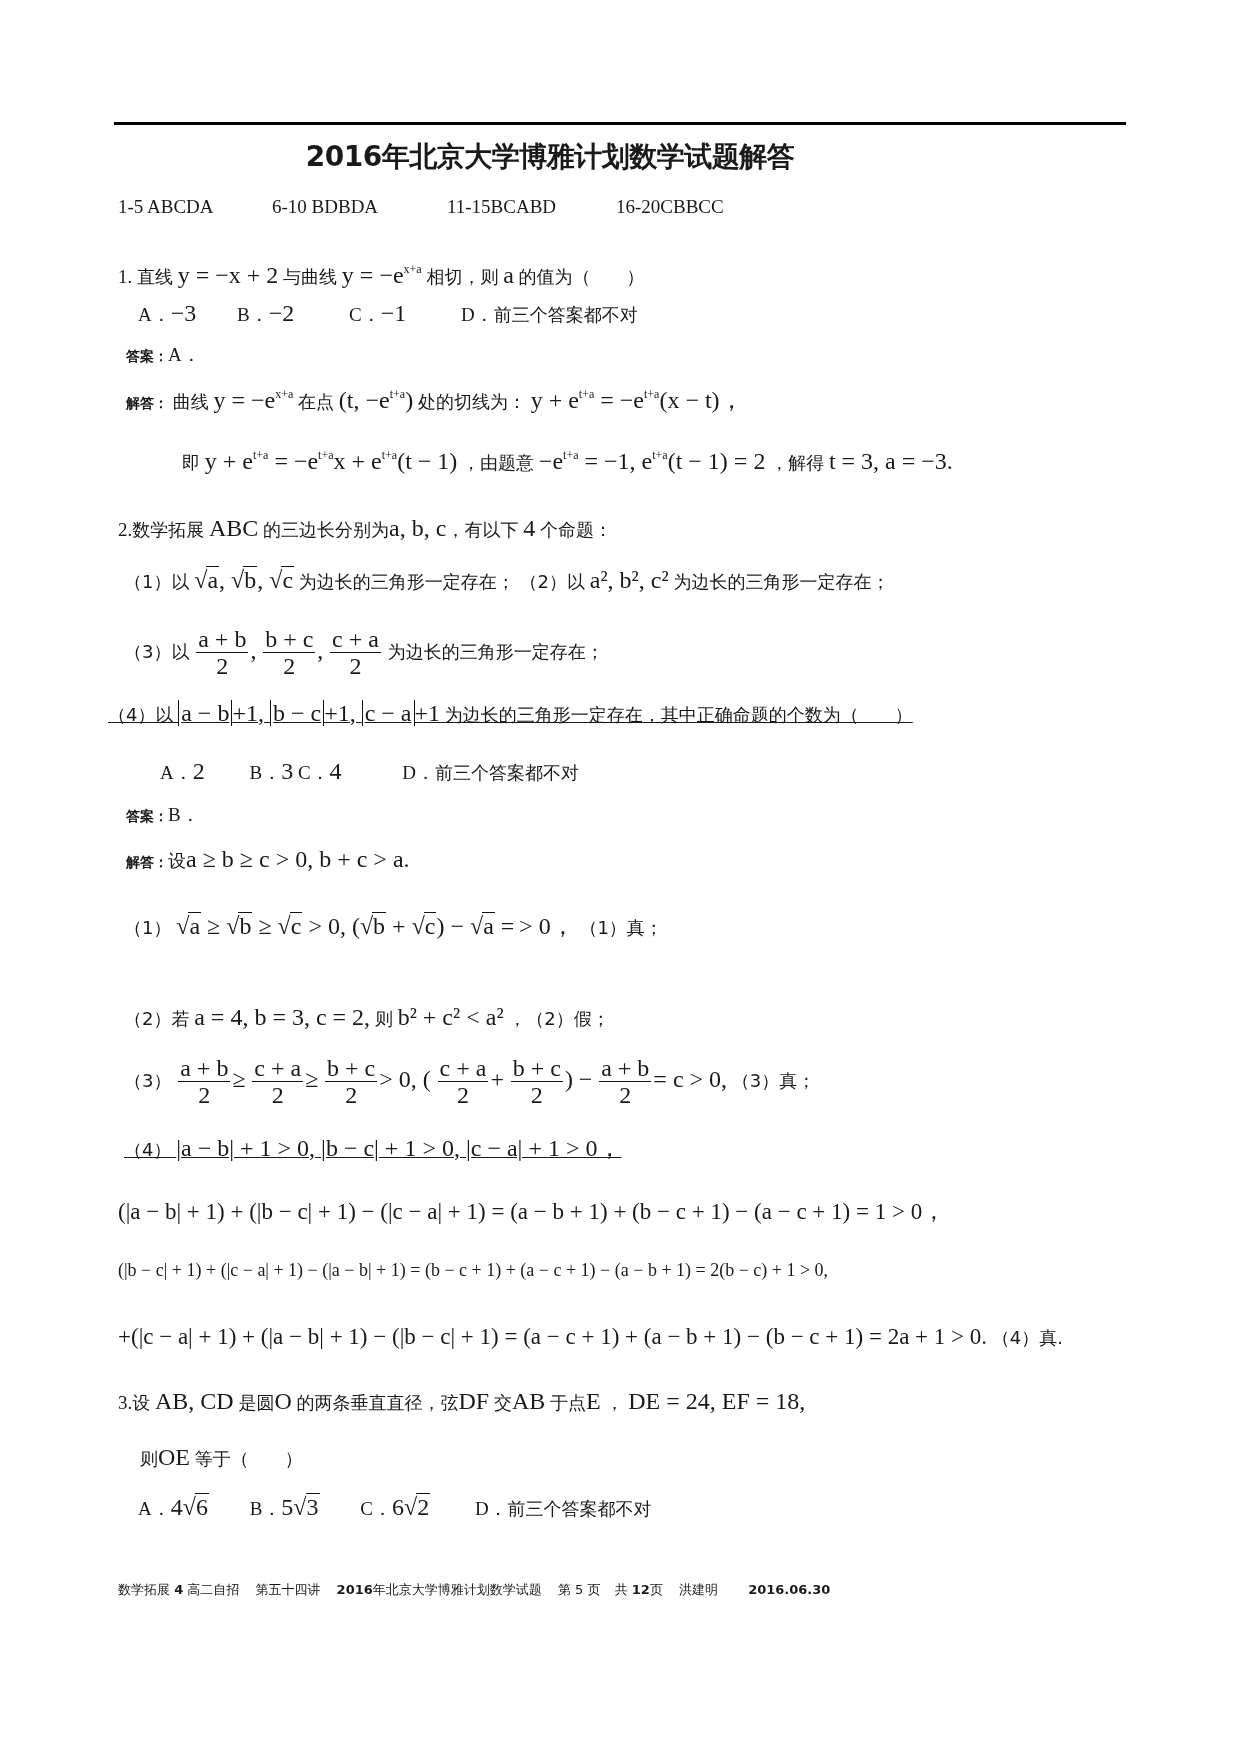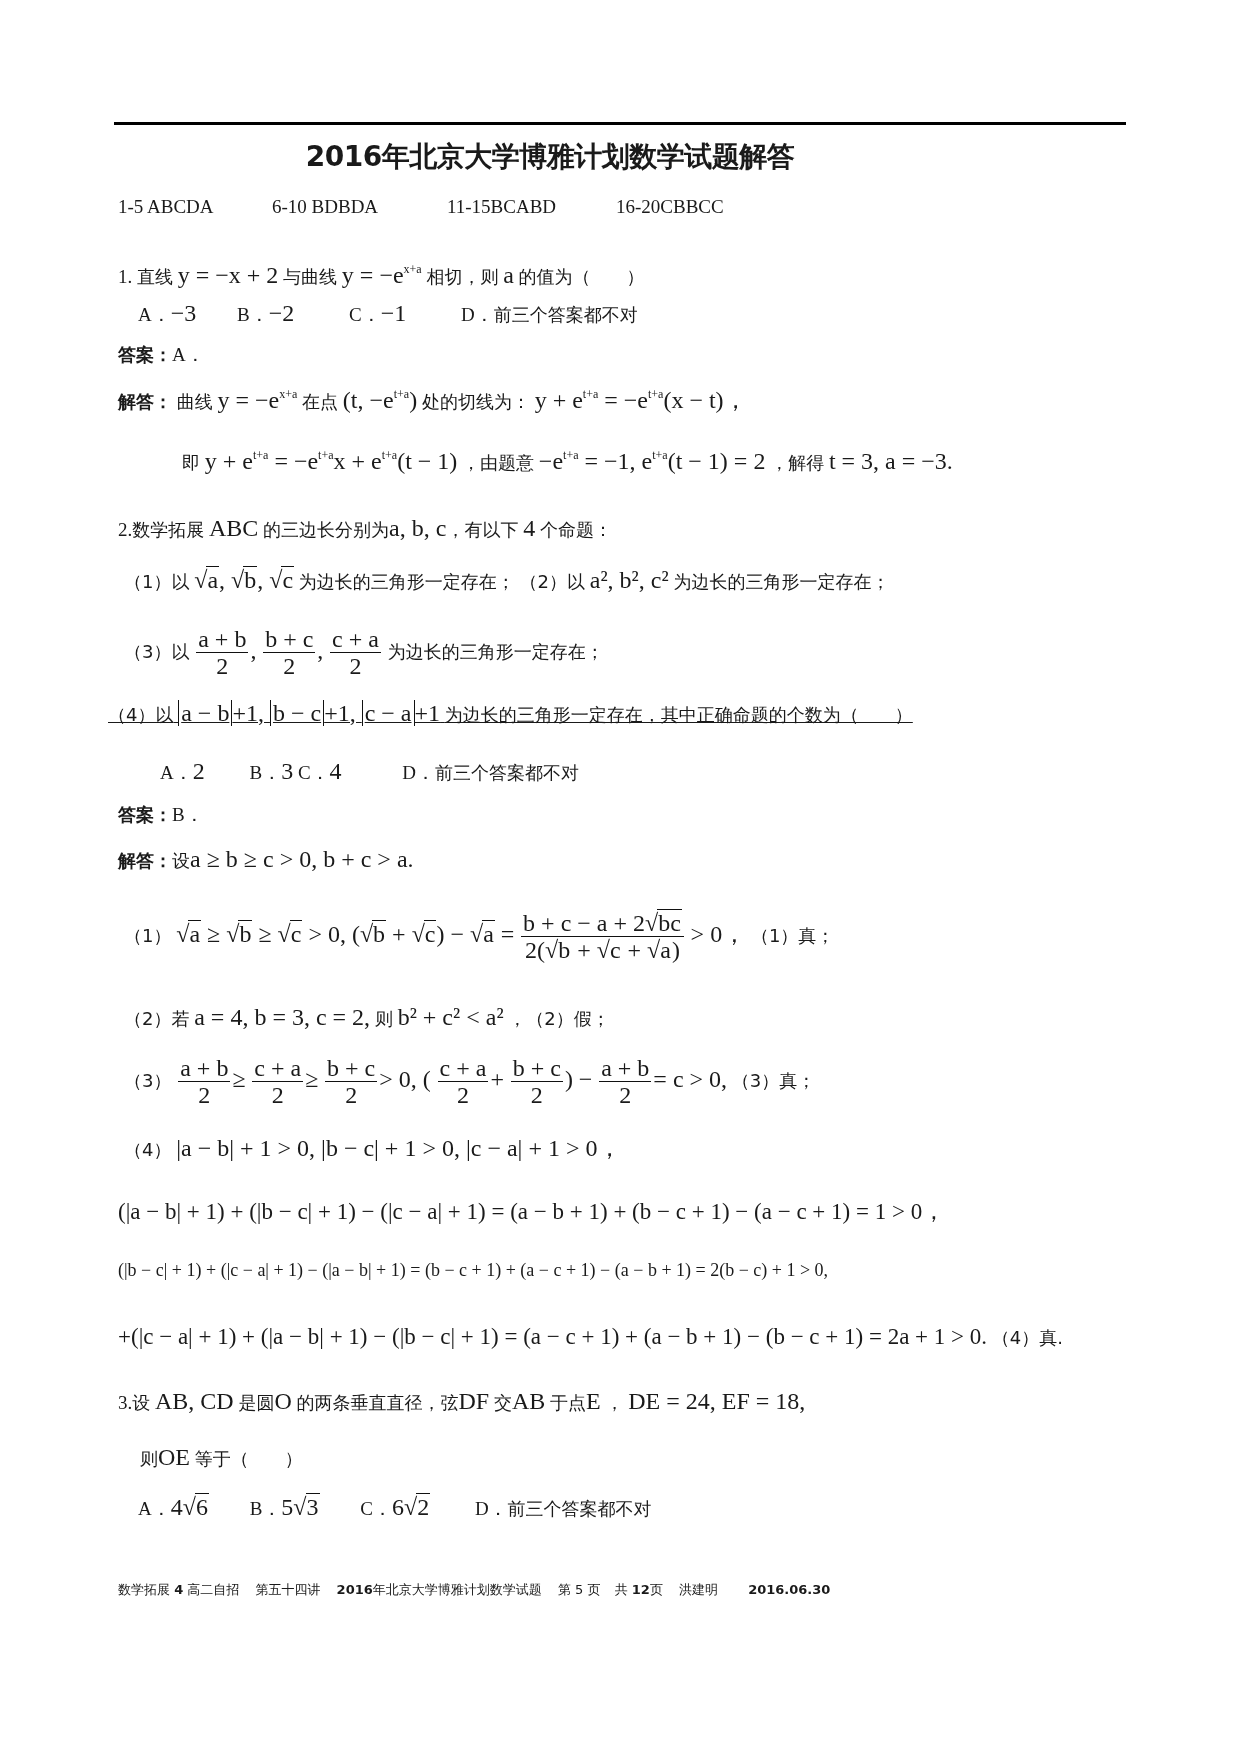--- a/index.html
+++ b/index.html
@@ -11,21 +11,21 @@
   .abs { position: absolute; white-space: nowrap; }
   .title {
     left: 0; width: 1100px; top: 138px; text-align: center;
     font-family: "DejaVu Sans", sans-serif; font-weight: bold; font-size: 28px; letter-spacing: -0.5px;
   }
   .keys { top: 196px; font-size: 19px; font-family: "Liberation Serif", serif; }
   .keys span { position: absolute; }
   .line { font-size: 19px; font-family: "Liberation Serif", serif; }
   .cn { font-family: "DejaVu Sans", sans-serif; font-size: 18px; margin-top: 33px; }
   .m { font-family: "Liberation Serif", serif; font-size: 24px; }
-  .bold { font-family: "DejaVu Sans", sans-serif; font-weight: bold; font-size: 18px; }
+  .bold { font-family: "DejaVu Sans", sans-serif; font-weight: bold; font-size: 14px; margin-left: 8px; }
   sup { font-size: 12px; vertical-align: 10px; }
   .frac { display: inline-flex; flex-direction: column; align-items: center; vertical-align: middle; margin: 0 2px; }
   .frac .num { border-bottom: 1.5px solid #111; padding: 0 2px; line-height: 1.1; }
   .frac .den { line-height: 1.15; }
   .sqrt { border-top: 1.5px solid #111; padding: 0 1px; margin-left: 1px; }
   .rad { font-size: 24px; margin-right: -2px; }
   .footer { top: 1581px; left: 118px; font-family: "DejaVu Sans", sans-serif; font-size: 13px; }
   .footer b { font-weight: bold; }
   .abs-bar { border-left: 1.5px solid #111; border-right: 1.5px solid #111; padding: 0 2px; }
 </style>
@@ -135,24 +135,20 @@
   <span class="bold">答案：</span><span>B．</span>
 </div>
 
 <div class="abs line" style="left:118px; top:846px;">
   <span class="bold">解答：</span><span class="cn">设</span><span class="m">a ≥ b ≥ c &gt; 0, b + c &gt; a.</span>
 </div>
 
 <div class="abs line" style="left:124px; top:910px;">
   <span class="cn">（1）</span>
   <span class="m"><span class="rad">√</span><span class="sqrt">a</span> ≥ <span class="rad">√</span><span class="sqrt">b</span> ≥ <span class="rad">√</span><span class="sqrt">c</span> &gt; 0, (<span class="rad">√</span><span class="sqrt">b</span> + <span class="rad">√</span><span class="sqrt">c</span>) − <span class="rad">√</span><span class="sqrt">a</span> =</span>
-  <span class="m frac">
-      <span class="num"><span>b + c − a + 2</span><span class="rad">√</span><span class="sqrt">bc</span></span>
-      <span class="den"><span>2(</span><span class="rad">√</span><span class="sqrt">b</span> + <span class="rad">√</span><span class="sqrt">c</span> + <span class="rad">√</span><span class="sqrt">a</span>)</span>
-    </span>
   <span class="m">&gt; 0，</span>
   <span class="cn">（1）真；</span>
 </div>
 
 <div class="abs line" style="left:124px; top:1004px;">
   <span class="cn">（2）若</span>
   <span class="m">a = 4, b = 3, c = 2,</span>
   <span class="cn">则</span>
   <span class="m">b² + c² &lt; a²</span>
   <span class="cn">，（2）假；</span>
@@ -180,21 +176,21 @@
       <span class="num">b + c</span>
       <span class="den">2</span>
     </span><span class="m">) −</span>
   <span class="m frac">
       <span class="num">a + b</span>
       <span class="den">2</span>
     </span><span class="m">= c &gt; 0,</span>
   <span class="cn">（3）真；</span>
 </div>
 
-<div class="abs line" style="left:124px; top:1132px;">
+<div class="abs line" style="left:124px; top:1132px;text-decoration:underline;">
   <span class="cn">（4）</span>
   <span class="m">|a − b| + 1 &gt; 0, |b − c| + 1 &gt; 0, |c − a| + 1 &gt; 0，</span>
 </div>
 
 <div class="abs line m" style="left:118px; top:1196px; font-size:23px;">(|a − b| + 1) + (|b − c| + 1) − (|c − a| + 1) = (a − b + 1) + (b − c + 1) − (a − c + 1) = 1 &gt; 0，</div>
 <div class="abs line m" style="left:118px; top:1260px; font-size:18px;">(|b − c| + 1) + (|c − a| + 1) − (|a − b| + 1) = (b − c + 1) + (a − c + 1) − (a − b + 1) = 2(b − c) + 1 &gt; 0,</div>
 <div class="abs line" style="left:118px; top:1324px;">
   <span class="m" style="font-size:23px">+(|c − a| + 1) + (|a − b| + 1) − (|b − c| + 1) = (a − c + 1) + (a − b + 1) − (b − c + 1) = 2a + 1 &gt; 0.</span>
   <span class="cn">（4）真.</span>
 </div>

